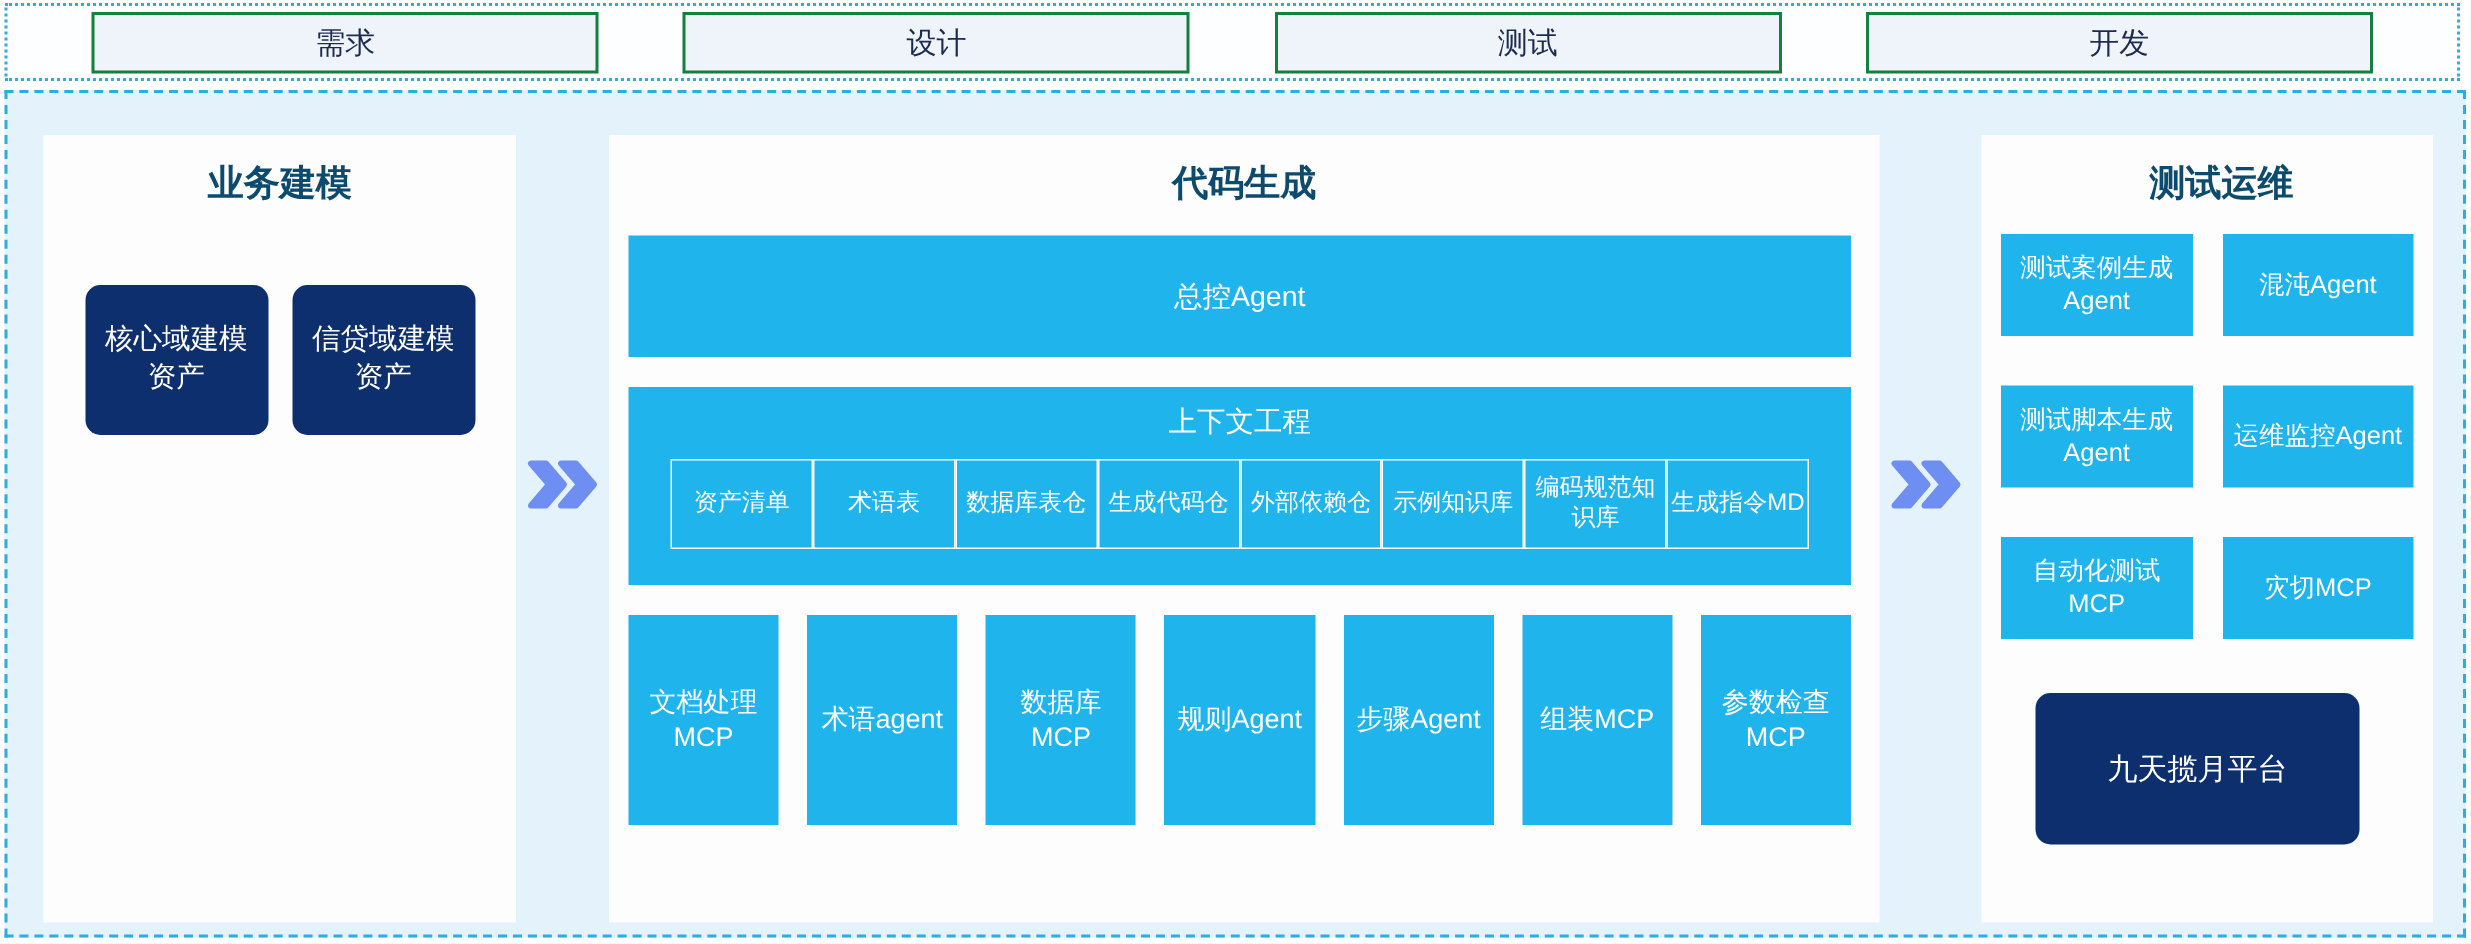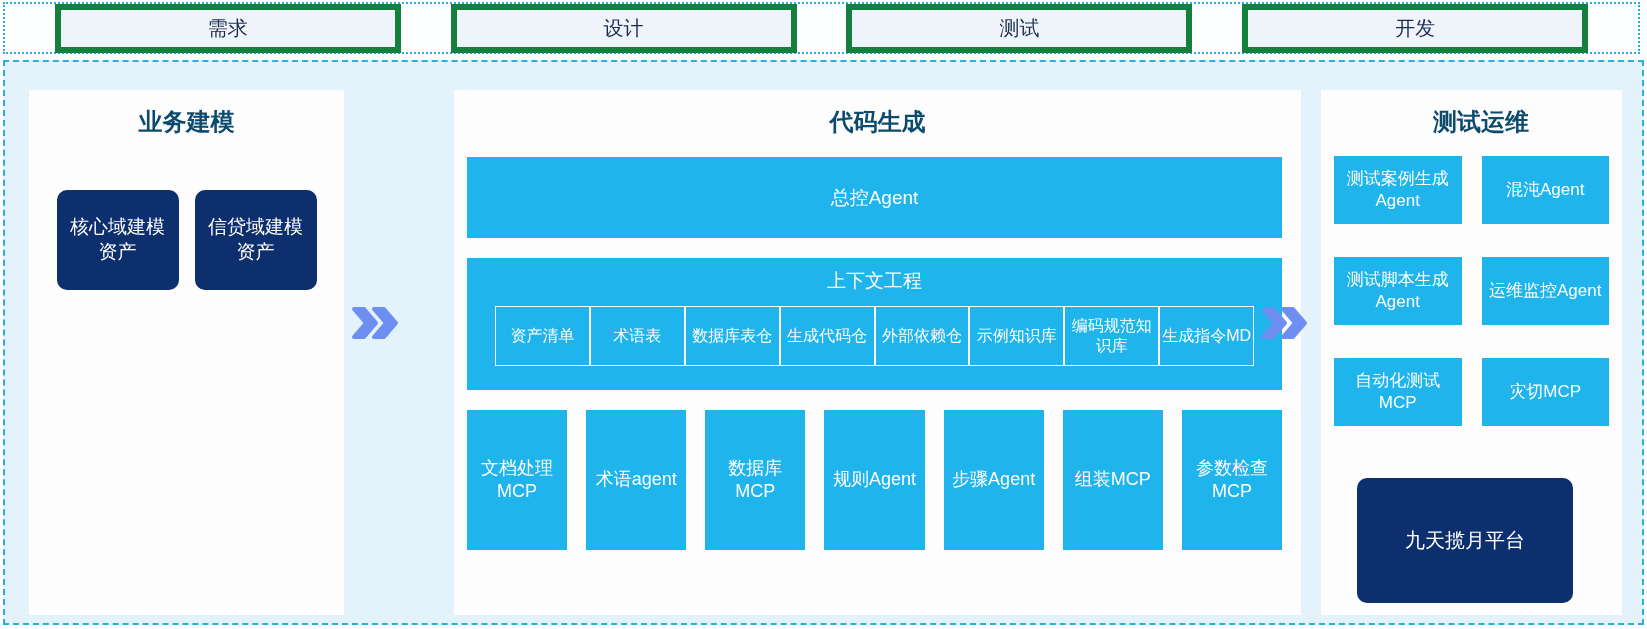--- a/index.html
+++ b/index.html
@@ -15,21 +15,21 @@
   .top-strip {
     position:absolute; left:3px; top:2px;
     width:1633px; height:48px;
     background:#fdfeff;
     border:2px dotted #2badde;
     display:flex; align-items:center; justify-content:space-evenly;
   }
   .phase-box {
     width:334px; height:37px;
     background:#eef4f9;
-    border:6px solid #15803d;
+    border:2px solid #15803d;
     display:flex; align-items:center; justify-content:center;
     font-size:20px; color:#1c2b50;
   }
 
   
   .main-container {
     position:absolute; left:3px; top:60px;
     width:1637px; height:561px;
     background:#e4f2fc;
     border:2px dashed #2badde;
@@ -63,21 +63,21 @@
   }
   .agent-box {
     width:79px; height:135px;
     background:#1fb4ec;
     color:#fff; font-size:19px; line-height:1.35;
     display:flex; align-items:center; justify-content:center;
     text-align:center; padding:0 6px; box-sizing:border-box;
   }
 
   
-  .panel-middle { left:401px; width:847px;margin-left:48px; }
+  .panel-middle { left:401px; width:847px; }
   .master-bar {
     position:absolute; left:13px; top:67px;
     width:815px; height:81px;
     background:#1fb4ec;
     color:#fff; font-size:19px;
     display:flex; align-items:center; justify-content:center;
   }
   .context-panel {
     position:absolute; left:13px; top:168px;
     width:815px; min-height:132px;
@@ -117,22 +117,22 @@
     column-gap:20px; row-gap:33px;
   }
   .test-box {
     height:68px;
     background:#1fb4ec;
     color:#fff; font-size:17px; line-height:1.3;
     display:flex; align-items:center; justify-content:center;
     text-align:center; padding:0 4px; box-sizing:border-box;
   }
   .platform-box {
-    position:absolute; left:36px; top:388px;
-    width:216px; height:125px;
+    position:absolute; left:36px; top:372px;
+    width:216px; height:101px;
     background:#0d2f6d; border-radius:10px;
     color:#fff; font-size:20px;
     display:flex; align-items:center; justify-content:center;
     text-align:center;
   }
 
   
   .chevron { position:absolute; top:243px; width:52px; height:36px; }
   .chevron-1 { left:345px; }
   .chevron-2 { left:1254px; }

